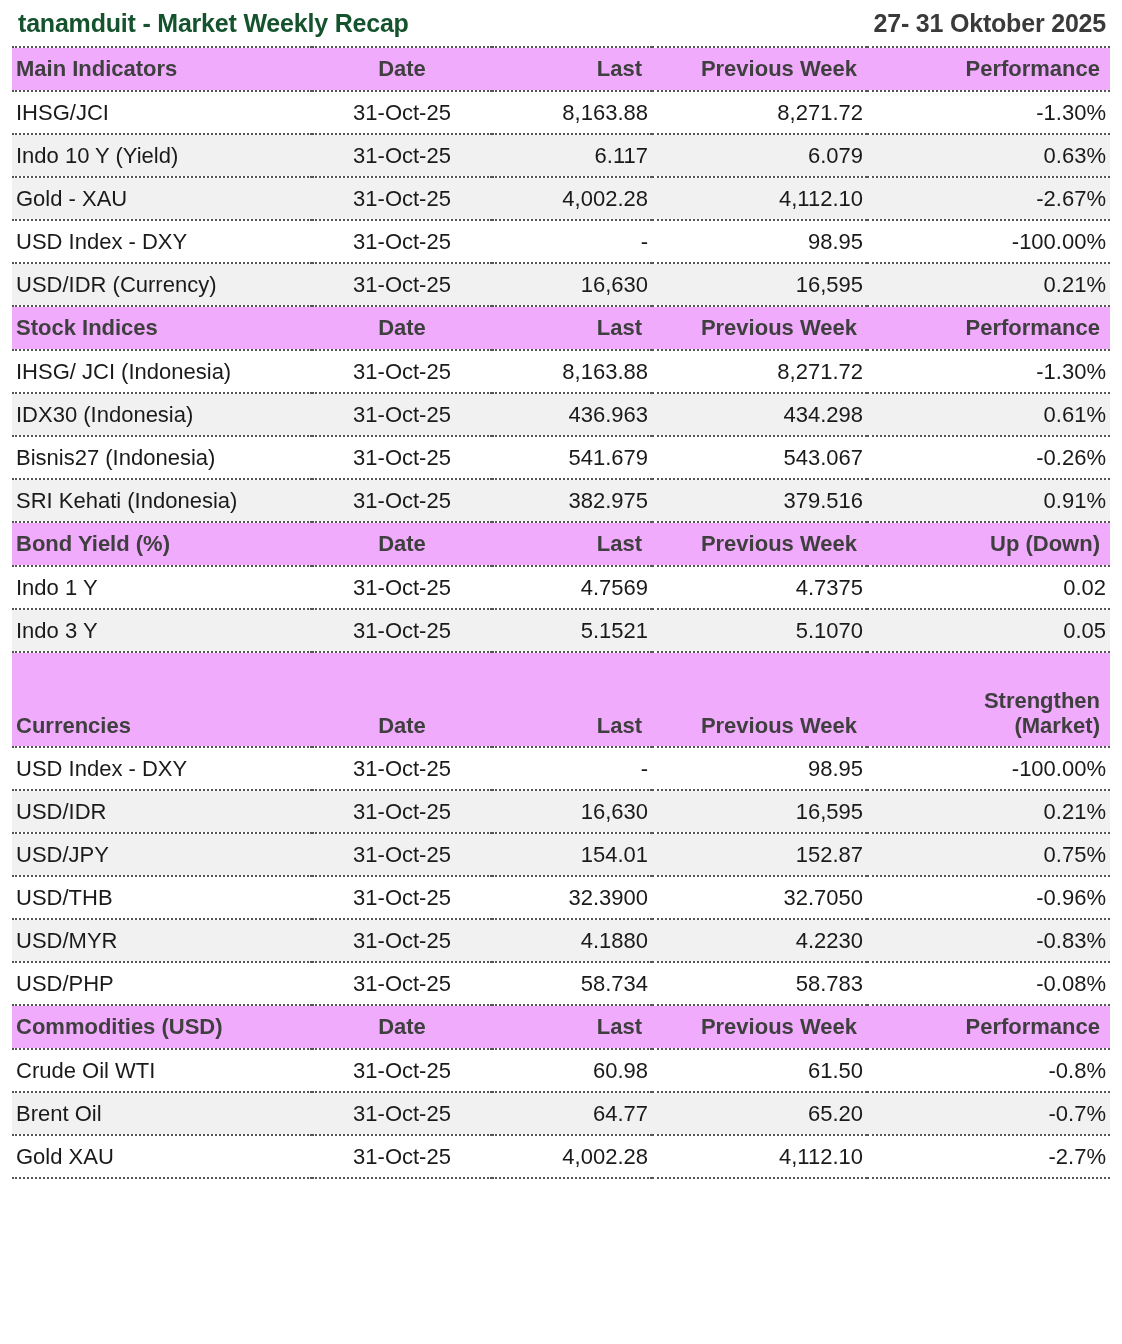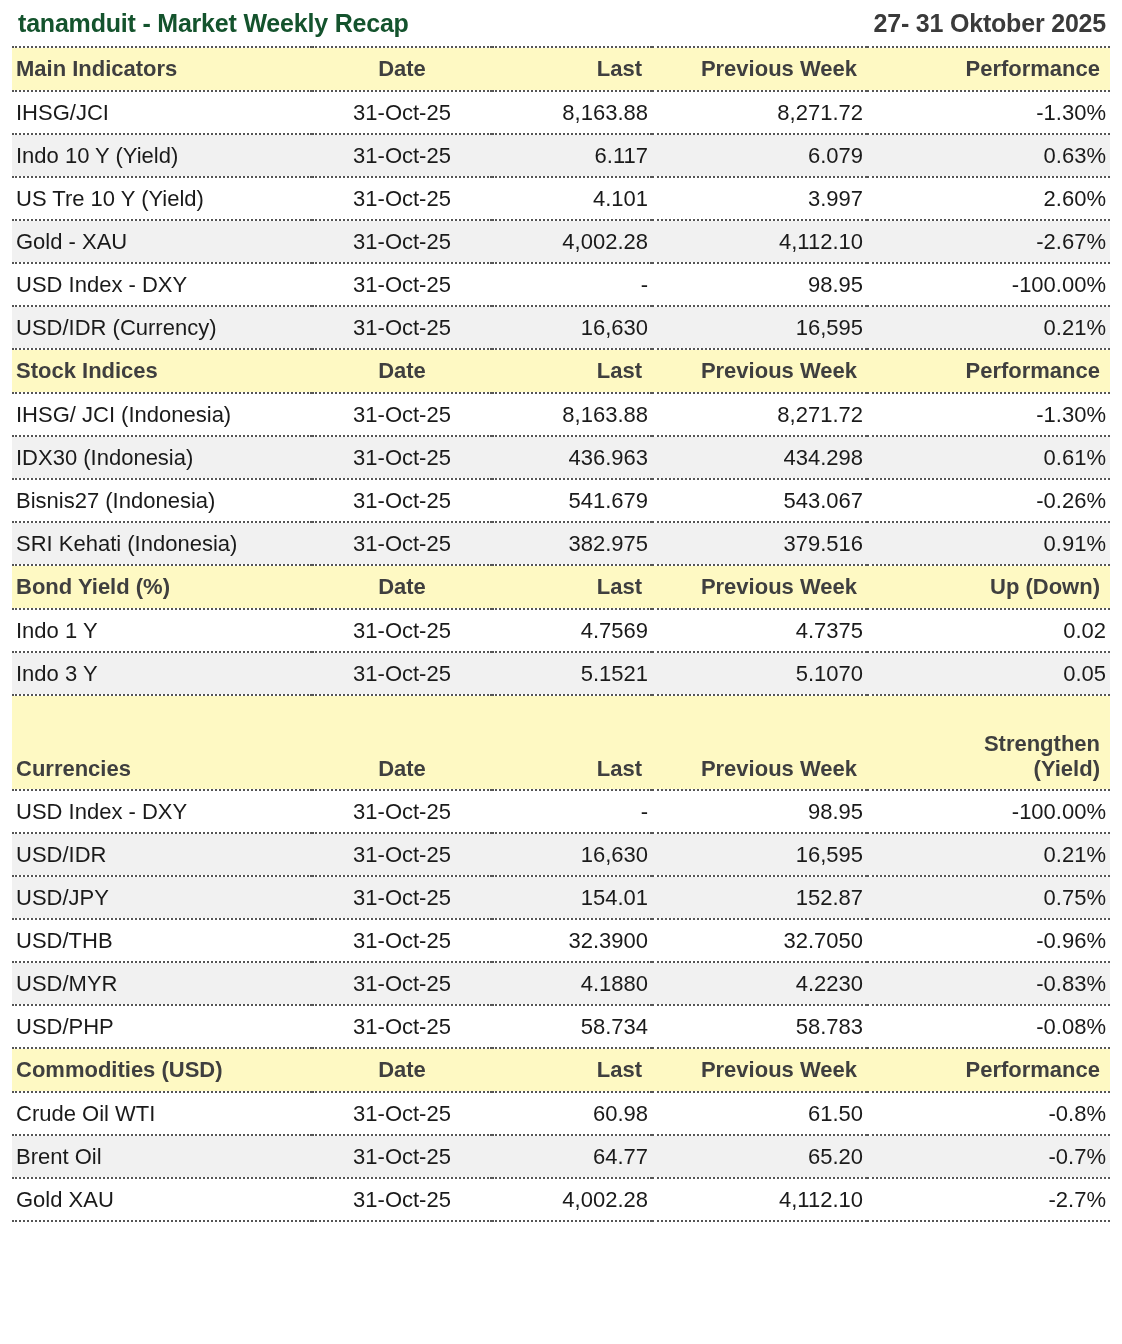--- a/index.html
+++ b/index.html
@@ -56,21 +56,21 @@
   col.c-last{width:160px;}
   col.c-prev{width:215px;}
   col.c-perf{width:243px;}
 
   td.name{text-align:left;padding-left:6px;}
   td.date{text-align:center;}
   td.num{text-align:right;padding-right:10px;}
 
   
   tr.hdr td{
-    background:#fef9c3;
+    background:#f0abfc;
     font-weight:bold;
     color:#3f3f3f;
     font-size:22px;
     height:42px;
     border-top:2px dotted #555;
   }
   tr.hdr td.name{text-align:left;}
   tr.hdr td.date{text-align:center;}
   tr.hdr td.num{text-align:right;padding-right:10px;}
 
@@ -123,27 +123,20 @@
           <td class="num">8,271.72</td>
           <td class="num">-1.30%</td>
         </tr>
         <tr class="row alt">
           <td class="name">Indo 10 Y (Yield)</td>
           <td class="date">31-Oct-25</td>
           <td class="num">6.117</td>
           <td class="num">6.079</td>
           <td class="num">0.63%</td>
         </tr>
-        <tr class="row">
-          <td class="name">US Tre 10 Y (Yield)</td>
-          <td class="date">31-Oct-25</td>
-          <td class="num">4.101</td>
-          <td class="num">3.997</td>
-          <td class="num">2.60%</td>
-        </tr>
         <tr class="row alt">
           <td class="name">Gold - XAU</td>
           <td class="date">31-Oct-25</td>
           <td class="num">4,002.28</td>
           <td class="num">4,112.10</td>
           <td class="num">-2.67%</td>
         </tr>
         <tr class="row">
           <td class="name">USD Index - DXY</td>
           <td class="date">31-Oct-25</td>
@@ -214,21 +207,21 @@
           <td class="num">5.1070</td>
           <td class="num">0.05</td>
         </tr>
         <tr class="hdr hdr-tall">
           <td class="name">Currencies</td>
           <td class="date">Date</td>
           <td class="num">Last</td>
           <td class="num">Previous Week</td>
           <td class="num">
             <span class="two-line">Strengthen</span>
-            <span class="two-line">(Yield)</span>
+            <span class="two-line">(Market)</span>
           </td>
         </tr>
         <tr class="row">
           <td class="name">USD Index - DXY</td>
           <td class="date">31-Oct-25</td>
           <td class="num">-</td>
           <td class="num">98.95</td>
           <td class="num">-100.00%</td>
         </tr>
         <tr class="row alt">

